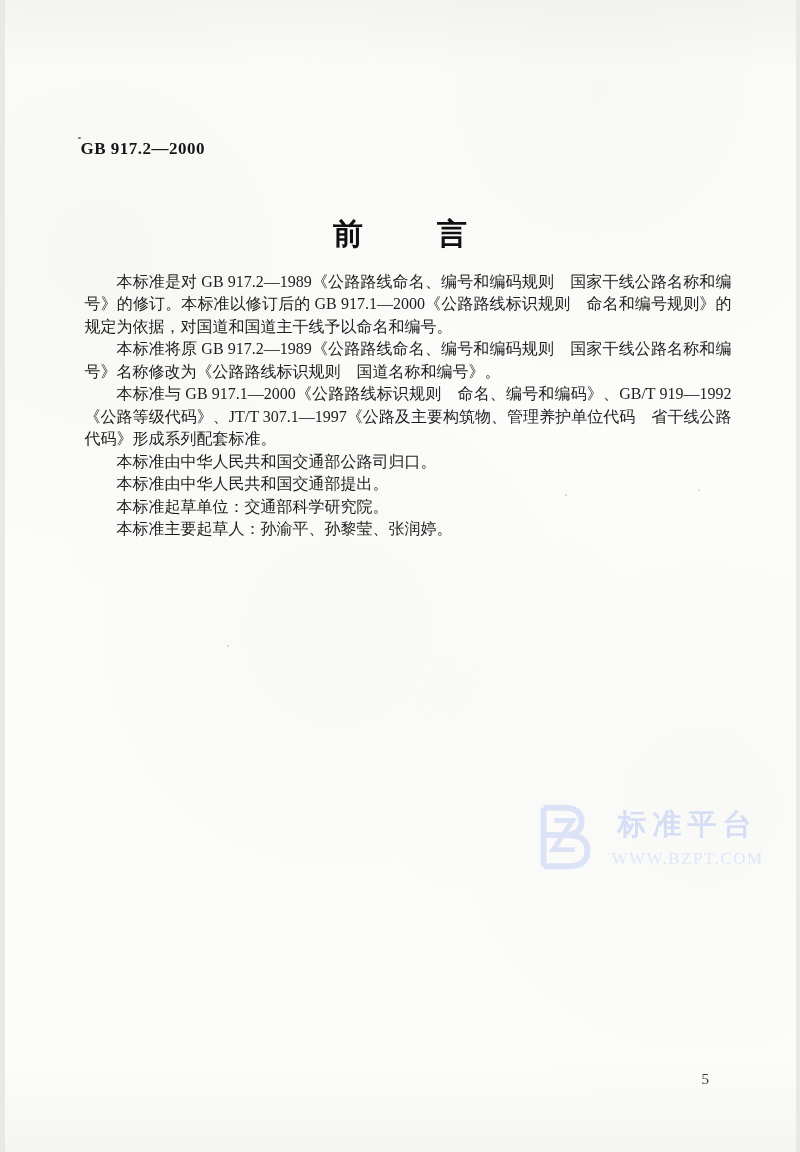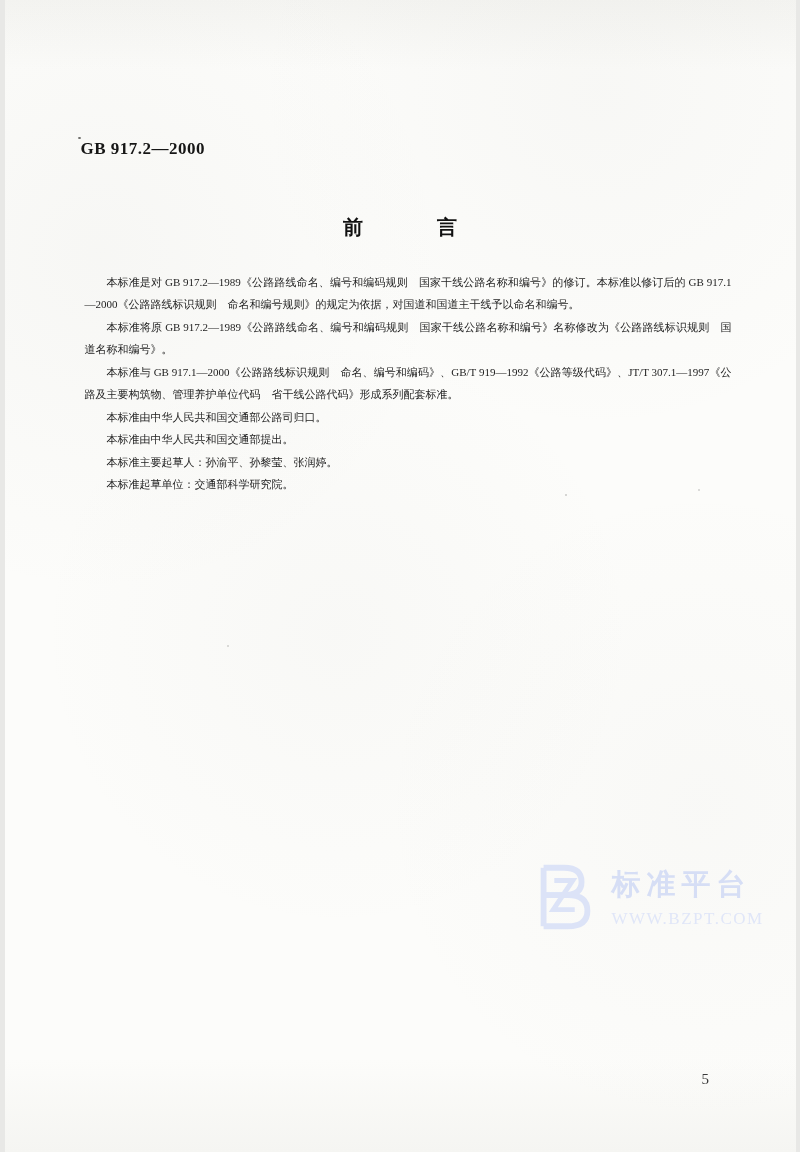--- a/index.html
+++ b/index.html
@@ -33,54 +33,55 @@
     color: #161616;
   }
 
   .page-title {
     position: absolute;
     left: 0;
     top: 214px;
     width: 100%;
     margin: 0;
     text-align: center;
-    font-size: 20px;
+    font-size: 30px;
     font-weight: bold;
     color: #101010;
   }
   .page-title .title-gap {
     display: inline-block;
     width: 74px;
   }
 
   .foreword-body {
     position: absolute;
     left: 80px;
     top: 271px;
     width: 647px;
-    font-size: 11px;
+    font-size: 16px;
     line-height: 22.45px;
     color: #1d1d1d;
     text-align: justify;
     text-justify: inter-ideograph;
     font-family: Liberation Serif, serif;
   }
   .foreword-body p {
     margin: 0;
     text-indent: 2em;
   }
 
   .watermark {
     position: absolute;
     left: 523px;
-    top: 856px;
+    top: 796px;
     display: flex;
     align-items: flex-start;
     user-select: none;
     pointer-events: none;
+    text-align: center;
   }
   .wm-logo {
     display: block;
     margin-top: 4px;
   }
   .wm-textcol {
     margin-left: 10px;
   }
   .wm-name {
     font-family: "Liberation Sans", sans-serif;
@@ -133,22 +134,22 @@
   <h1 class="page-title">
     <span>前</span><span class="title-gap"></span><span>言</span>
   </h1>
 
   <main class="foreword-body">
       <p>本标准是对 GB 917.2—1989《公路路线命名、编号和编码规则　国家干线公路名称和编号》的修订。本标准以修订后的 GB 917.1—2000《公路路线标识规则　命名和编号规则》的规定为依据，对国道和国道主干线予以命名和编号。</p>
       <p>本标准将原 GB 917.2—1989《公路路线命名、编号和编码规则　国家干线公路名称和编号》名称修改为《公路路线标识规则　国道名称和编号》。</p>
       <p>本标准与 GB 917.1—2000《公路路线标识规则　命名、编号和编码》、GB/T 919—1992《公路等级代码》、JT/T 307.1—1997《公路及主要构筑物、管理养护单位代码　省干线公路代码》形成系列配套标准。</p>
       <p>本标准由中华人民共和国交通部公路司归口。</p>
       <p>本标准由中华人民共和国交通部提出。</p>
+      <p>本标准起草单位：交通部科学研究院。</p>
       <p>本标准主要起草人：孙渝平、孙黎莹、张润婷。</p>
-      <p>本标准起草单位：交通部科学研究院。</p>
     </main>
 
   <div class="watermark">
     <svg class="wm-logo" width="74" height="74" viewBox="0 0 76 76" fill="none" stroke="#dce3f7" stroke-width="6">
       <path d="M16 8 V 68"></path>
       <path d="M16 8 H 37 Q 55 8 55 22.5 Q 55 36 37 36 H 16"></path>
       <path d="M16 36 H 41 Q 61 36 61 52 Q 61 68 41 68 H 16"></path>
       <path d="M27 21 H 46 L 26 51 H 48" stroke-width="5"></path>
     </svg>
     <div class="wm-textcol">

